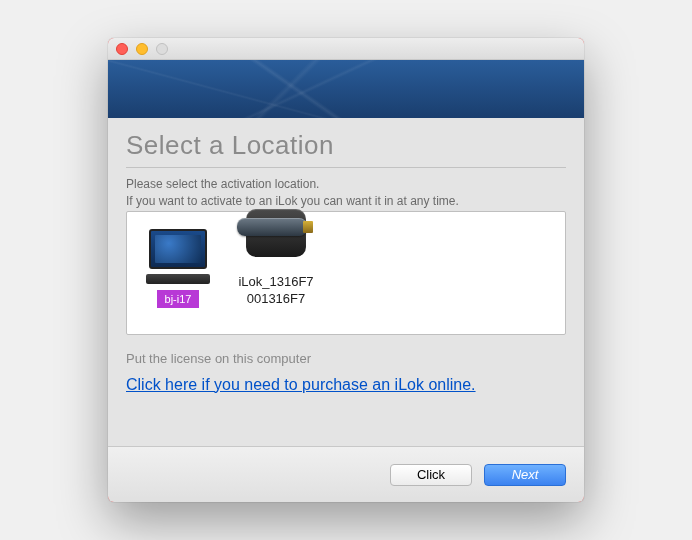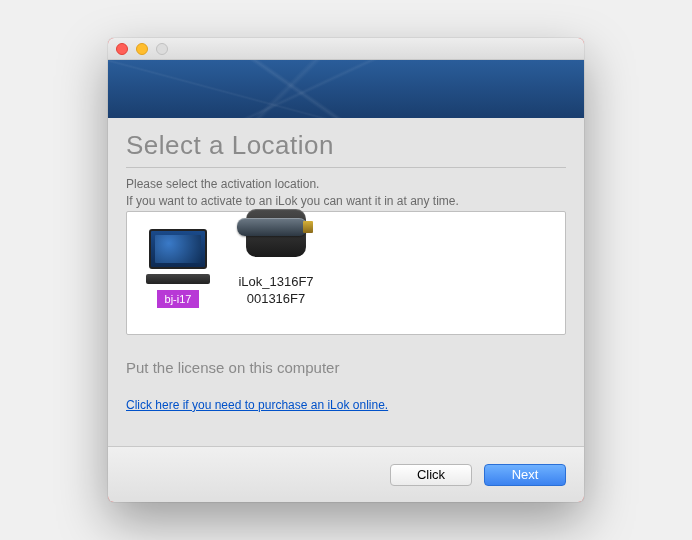--- a/index.html
+++ b/index.html
@@ -168,29 +168,29 @@
       border-radius: 1px;
     }
     .ilok-labels {
       margin-top: 12px;
       text-align: center;
       font-size: 13px;
       color: #222;
       line-height: 1.3;
     }
     .hint {
-      font-size: 15px;
+      font-size: 13px;
       color: #8a8a8a;
-      margin-top: 24px;
+      margin-top: 16px;
     }
     .purchase-link {
-      font-size: 12px;
+      font-size: 16px;
       color: #0051c9;
       text-decoration: underline;
-      margin-top: 22px;
+      margin-top: 10px;
       cursor: pointer;
       display: inline-block;
       width: fit-content;
     }
     .footer {
       height: 56px;
       background: linear-gradient(#f0f0f0, #e0e0e0);
       border-top: 1px solid #c8c8c8;
       display: flex;
       align-items: center;
@@ -204,20 +204,21 @@
       border-radius: 4px;
       font-size: 13px;
       border: 1px solid #b8b8b8;
       background: linear-gradient(#ffffff, #ececec);
       cursor: pointer;
     }
     .btn-primary {
       border: 1px solid #2a6fd6;
       background: linear-gradient(#6eb1ff, #3b82f0);
       color: #fff;
+      font-style: italic;
     }
   </style>
 </head>
 <body>
 
 <div class="window">
   <div class="titlebar">
     <div class="traffic-light tl-close"></div>
     <div class="traffic-light tl-min"></div>
     <div class="traffic-light tl-max"></div>

